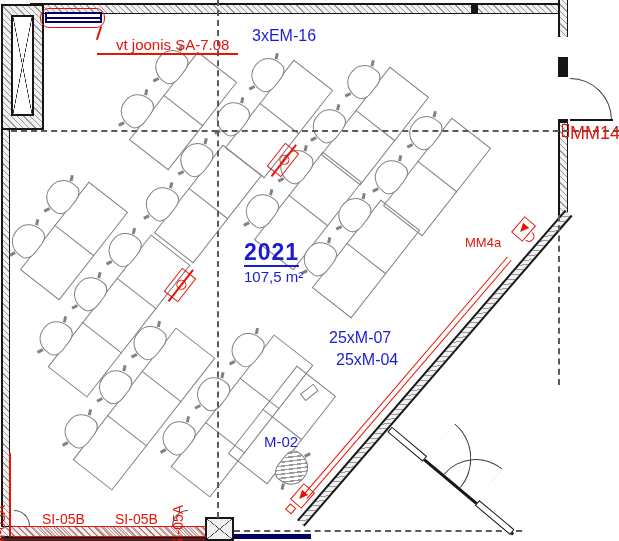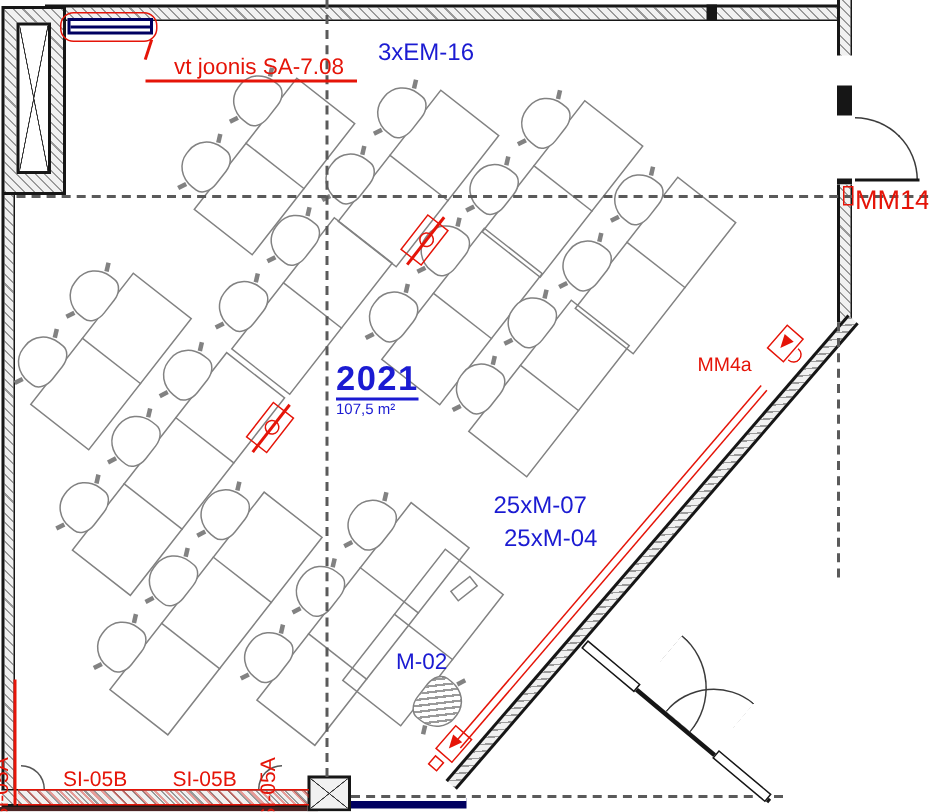--- a/index.html
+++ b/index.html
@@ -122,23 +122,23 @@
   <div class="arc" style="left:14px;top:510px;width:16px;height:16px;border-top:1.2px solid #555;border-right:1.2px solid #555;border-top-right-radius:100%;"></div>
   <div class="arc" style="left:172px;top:510px;width:16px;height:16px;border-top:1.2px solid #555;border-left:1.2px solid #555;border-top-left-radius:100%;"></div>
 
   <div class="lbl red vtext" style="left:8px;top:533px;font-size:14px;z-index:4;">SI-05A</div>
   <div class="lbl red vtext" style="left:186px;top:533px;font-size:14px;z-index:4;">SI-05A</div>
   <div class="lbl red" style="left:42px;top:512px;font-size:14px;z-index:4;">SI-05B</div>
   <div class="lbl red" style="left:115px;top:512px;font-size:14px;z-index:4;">SI-05B</div>
 
   <div class="lbl blue" style="left:252px;top:28px;font-size:16px;z-index:4;">3xEM-16</div>
 
-  <div style="left:224px;top:240px;z-index:4;">
+  <div style="left:244px;top:240px;z-index:4;">
     <div class="lbl blue" style="position:static;font-size:23px;font-weight:bold;letter-spacing:1px;border-bottom:2px solid #1b1bd2;display:inline-block;padding-bottom:1px;">2021</div>
-    <div class="lbl blue" style="position:static;font-size:10px;margin-top:2px;">107,5 m²</div>
+    <div class="lbl blue" style="position:static;font-size:15px;margin-top:2px;">107,5 m²</div>
   </div>
 
   <div class="lbl blue" style="left:329px;top:330px;font-size:16px;z-index:4;">25xM-07</div>
   <div class="lbl blue" style="left:336px;top:352px;font-size:16px;z-index:4;">25xM-04</div>
   <div class="lbl blue" style="left:264px;top:434px;font-size:15px;z-index:4;">M-02</div>
 
 <div class="bank" style="left: 127px; top: 86px; width: 112px; height: 50px; transform: rotate(-52deg);">
       <div class="bankrect"></div>
       <div class="divider" style="left: 56px;"></div>
       <div class="chair" style="left: 11px; top: -27px;"></div>

